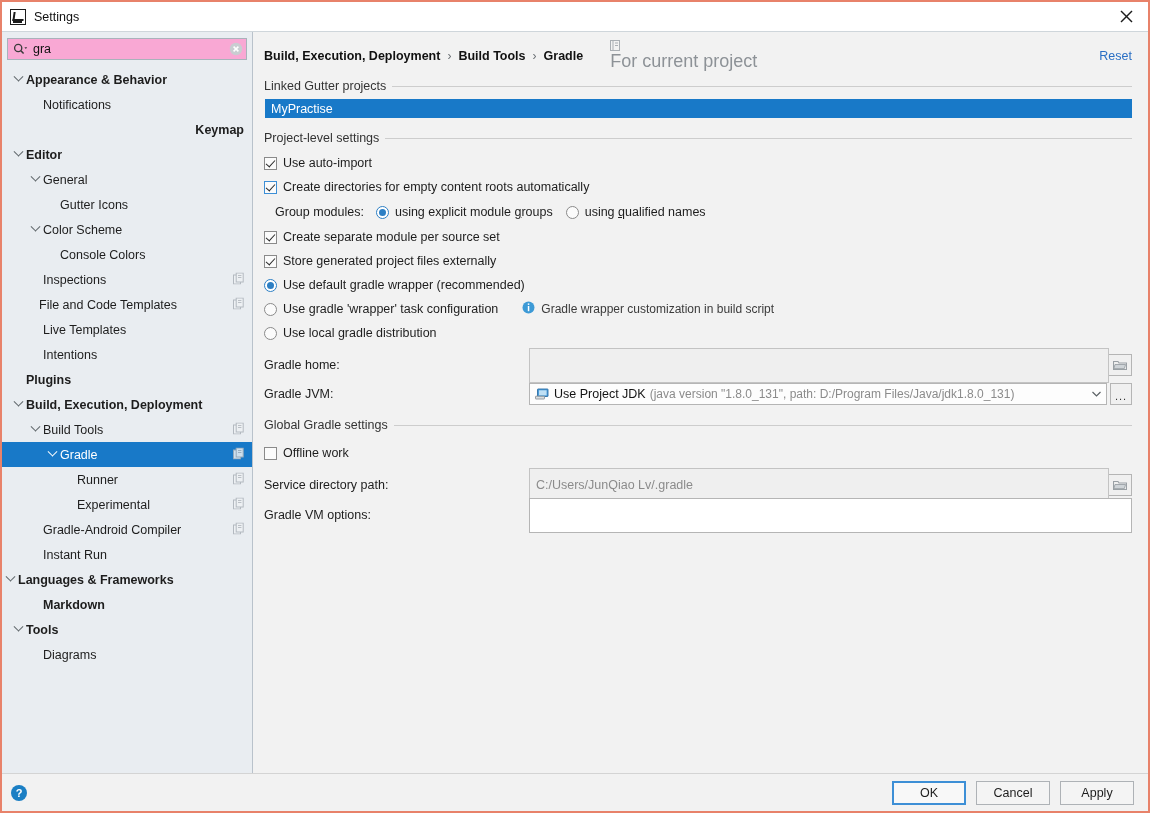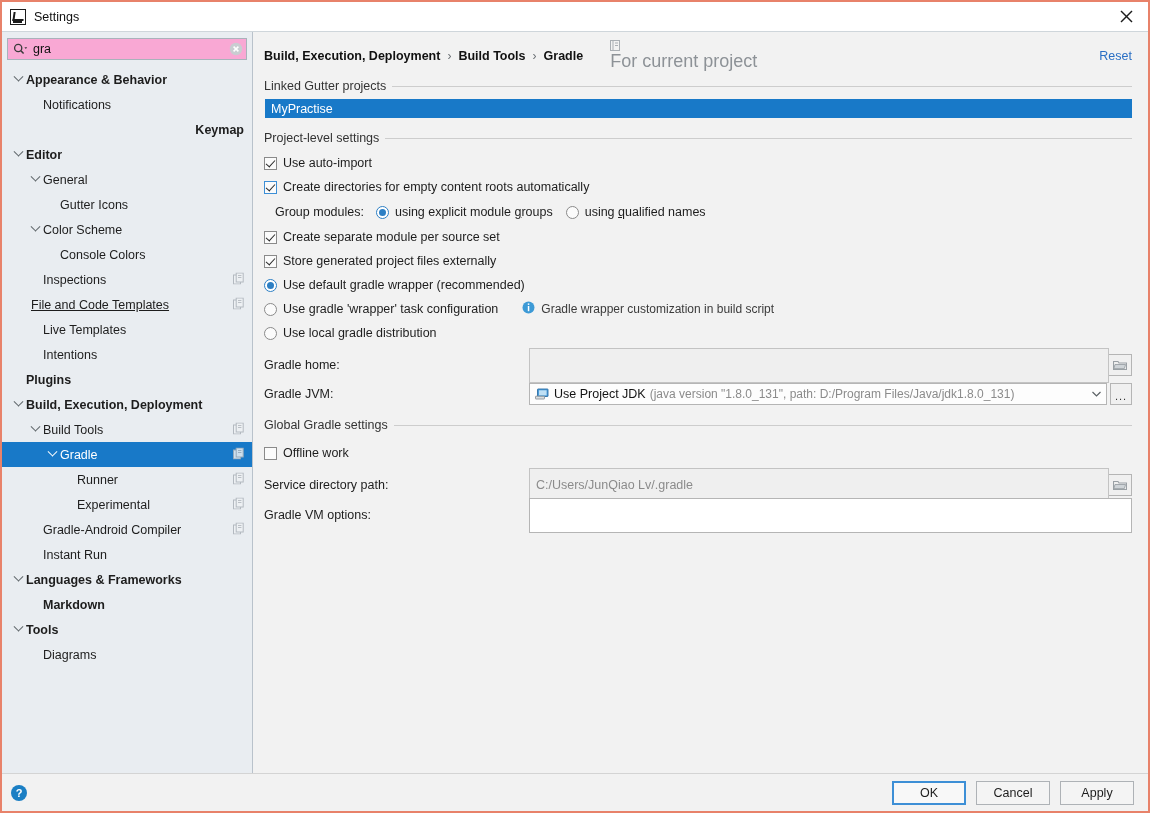--- a/index.html
+++ b/index.html
@@ -403,21 +403,21 @@
           <div class="tree-row" style="padding-left: 25px;">
             <span class="chev-slot"></span>
             <span class="tree-label">Inspections</span>
             <span class="cfg-icon"><svg width="11" height="12" viewBox="0 0 11 12">
                 <rect x="0.5" y="2.5" width="7" height="9" fill="#eef1f4" stroke="#aab1b8" stroke-width="1"></rect>
                 <rect x="3.2" y="0.5" width="7" height="9" fill="#eef1f4" stroke="#aab1b8" stroke-width="1"></rect>
                 <line x1="5" y1="3" x2="8.4" y2="3" stroke="#aab1b8" stroke-width="0.9"></line>
                 <line x1="5" y1="5" x2="8.4" y2="5" stroke="#aab1b8" stroke-width="0.9"></line>
               </svg></span>
           </div>
-          <div class="tree-row" style="padding-left: 13px; text-decoration: underline;">
+          <div class="tree-row" style="padding-left: 21px;">
             <span class="chev-slot"></span>
             <span class="tree-label">File and Code Templates</span>
             <span class="cfg-icon"><svg width="11" height="12" viewBox="0 0 11 12">
                 <rect x="0.5" y="2.5" width="7" height="9" fill="#eef1f4" stroke="#aab1b8" stroke-width="1"></rect>
                 <rect x="3.2" y="0.5" width="7" height="9" fill="#eef1f4" stroke="#aab1b8" stroke-width="1"></rect>
                 <line x1="5" y1="3" x2="8.4" y2="3" stroke="#aab1b8" stroke-width="0.9"></line>
                 <line x1="5" y1="5" x2="8.4" y2="5" stroke="#aab1b8" stroke-width="0.9"></line>
               </svg></span>
           </div>
           <div class="tree-row" style="padding-left: 25px;">
@@ -489,21 +489,21 @@
                 <rect x="0.5" y="2.5" width="7" height="9" fill="#eef1f4" stroke="#aab1b8" stroke-width="1"></rect>
                 <rect x="3.2" y="0.5" width="7" height="9" fill="#eef1f4" stroke="#aab1b8" stroke-width="1"></rect>
                 <line x1="5" y1="3" x2="8.4" y2="3" stroke="#aab1b8" stroke-width="0.9"></line>
                 <line x1="5" y1="5" x2="8.4" y2="5" stroke="#aab1b8" stroke-width="0.9"></line>
               </svg></span>
           </div>
           <div class="tree-row" style="padding-left: 25px;">
             <span class="chev-slot"></span>
             <span class="tree-label">Instant Run</span>
           </div>
-          <div class="tree-row" style="padding-left: 8px;">
+          <div class="tree-row" style="padding-left: 0;">
             <span class="chev-slot">
               <span class="chev"></span>
             </span>
             <span class="tree-label bold">Languages &amp; Frameworks</span>
           </div>
           <div class="tree-row" style="padding-left: 25px; font-weight: bold;">
             <span class="chev-slot"></span>
             <span class="tree-label">Markdown</span>
           </div>
           <div class="tree-row" style="padding-left: 8px;">

